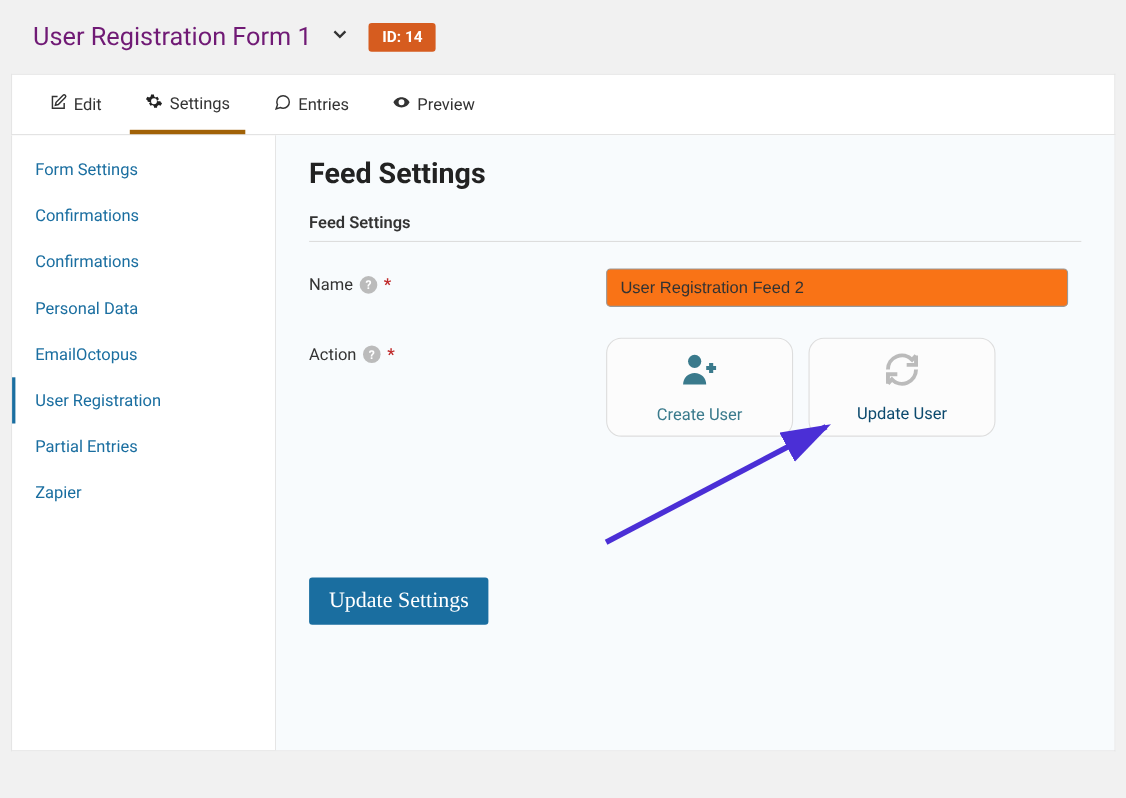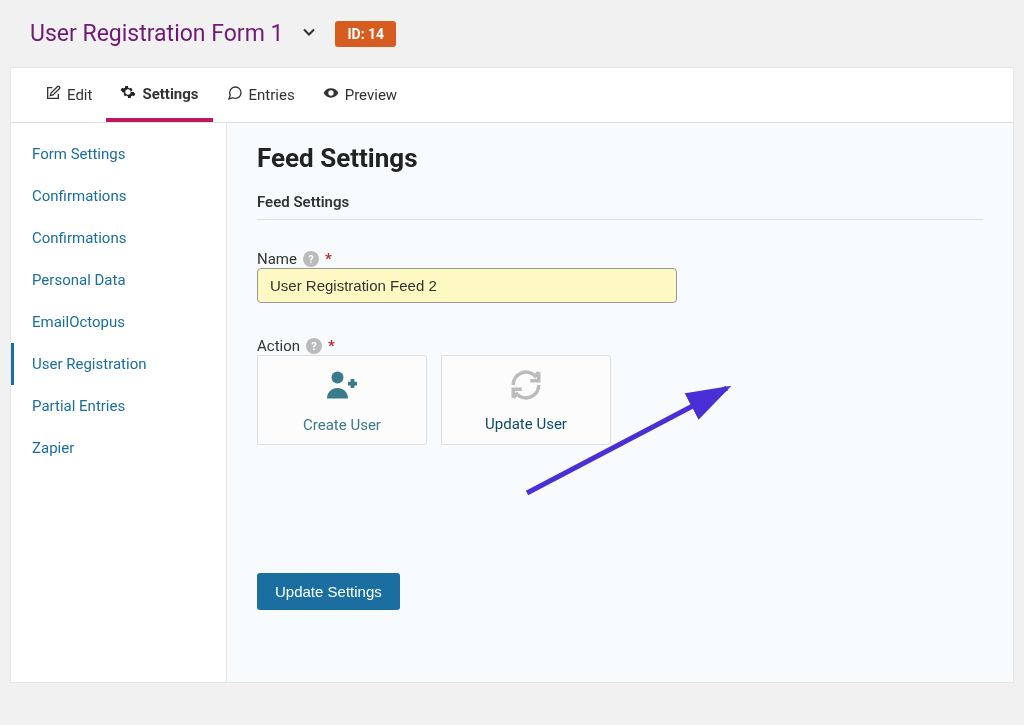--- a/index.html
+++ b/index.html
@@ -3,49 +3,49 @@
 <meta charset="utf-8">
 <style>
   * { box-sizing: border-box; margin: 0; padding: 0; }
   body { font-family: -apple-system, BlinkMacSystemFont, "Segoe UI", Roboto, sans-serif; background: #f1f1f1; width: 1024px; height: 725px; overflow: hidden; color: #222; }
 
   .header { padding: 20px 30px 10px 30px; display: flex; align-items: center; gap: 16px; }
   .header h1 { font-size: 23px; font-weight: 400; color: #701a75; }
   .chevron { font-size: 18px; color: #555; cursor: pointer; }
   .id-badge { background: #d65c1f; color: #ffffff; padding: 5px 12px; border-radius: 3px; font-weight: 700; font-size: 14px; }
 
-  .tabbar { background: #fff; border: 1px solid #e5e5e5; border-bottom: 1px solid #ddd; margin: 10px 10px 0 10px; display: flex; gap: 0; padding: 0 20px; }
+  .tabbar { background: #fff; border: 1px solid #e5e5e5; border-bottom: 1px solid #ddd; margin: 10px 10px 0 10px; display: flex; gap: 12px; padding: 0 20px; }
   .tab { display: flex; align-items: center; gap: 6px; padding: 16px 14px 14px 14px; font-size: 15px; color: #333; cursor: pointer; border-bottom: 3px solid transparent; }
-  .tab.active { font-weight: 700; border-bottom: 4px solid #be185d; text-align: center; }
+  .tab.active { font-weight: 400; border-bottom: 4px solid #a16207; text-align: center; }
   .tab svg, .tab .glyph { width: 16px; height: 16px; }
 
   .body { display: flex; margin: 0 10px 10px 10px; background: #fff; border: 1px solid #e5e5e5; border-top: none; min-height: 560px; }
-  .sidebar { width: 216px; border-right: 1px solid #e5e5e5; padding: 10px 0; }
+  .sidebar { width: 240px; border-right: 1px solid #e5e5e5; padding: 10px 0; }
   .sidebar-item { padding: 12px 18px; color: #1a6ea0; font-size: 15px; cursor: pointer; border-left: 3px solid transparent; }
   .sidebar-item.active { border-left: 3px solid #1a6ea0; color: #1a6ea0; }
 
   .content { flex: 1; padding: 20px 30px; background: #f8fbfd; position: relative; }
   .content h2 { font-size: 26px; font-weight: 700; margin-bottom: 20px; }
   .section-label { font-weight: 600; font-size: 15px; color: #333; padding-bottom: 8px; border-bottom: 1px solid #ddd; margin-bottom: 24px; }
 
-  .form-row { display: flex; align-items: flex-start; margin-bottom: 28px; flex-direction: column; }
+  .form-row { display: flex; align-items: flex-start; margin-bottom: 28px; }
   .form-label { width: 270px; font-size: 15px; color: #333; display: flex; align-items: center; gap: 6px; padding-top: 6px; }
   .help-icon { width: 16px; height: 16px; border-radius: 50%; background: #bbb; color: #fff; font-size: 11px; display: inline-flex; align-items: center; justify-content: center; font-weight: 700; }
   .req { color: #c02b2b; font-weight: 700; }
 
-  .text-input { width: 420px; padding: 8px 12px; font-size: 15px; border: 1px solid #999; border-radius: 4px; background: #fef9c3; color: #333; }
+  .text-input { width: 420px; padding: 8px 12px; font-size: 15px; border: 1px solid #999; border-radius: 4px; background: #f97316; color: #333; }
 
   .action-options { display: flex; gap: 14px; }
-  .action-card { width: 170px; height: 90px; border: 1px solid #ddd; border-radius: 3px; display: flex; flex-direction: column; align-items: center; justify-content: center; gap: 6px; cursor: pointer; background: #fcfcfc; }
+  .action-card { width: 170px; height: 90px; border: 1px solid #ddd; border-radius: 14px; display: flex; flex-direction: column; align-items: center; justify-content: center; gap: 6px; cursor: pointer; background: #fcfcfc; }
   .action-card .icon { font-size: 30px; }
   .action-card .lbl { font-size: 15px; }
   .action-card.sel { color: #3a7a8c; }
   .action-card.dim { color: #0c4a6e; }
 
-  .btn-primary { background: #1a6ea0; color: #fff; border: none; padding: 10px 18px; font-size: 15px; border-radius: 3px; cursor: pointer; margin-top: 100px; }
+  .btn-primary { background: #1a6ea0; color: #fff; border: none; padding: 10px 18px; font-size: 20px; border-radius: 3px; cursor: pointer; margin-top: 100px; font-family: Liberation Serif, serif; }
 
   
   .arrow-svg { position: absolute; left: 290px; top: 250px; width: 230px; height: 130px; pointer-events: none; }
 </style>
 </head>
 <body>
 
 <div class="header">
   <h1>User Registration Form 1</h1>
   <span class="chevron">

